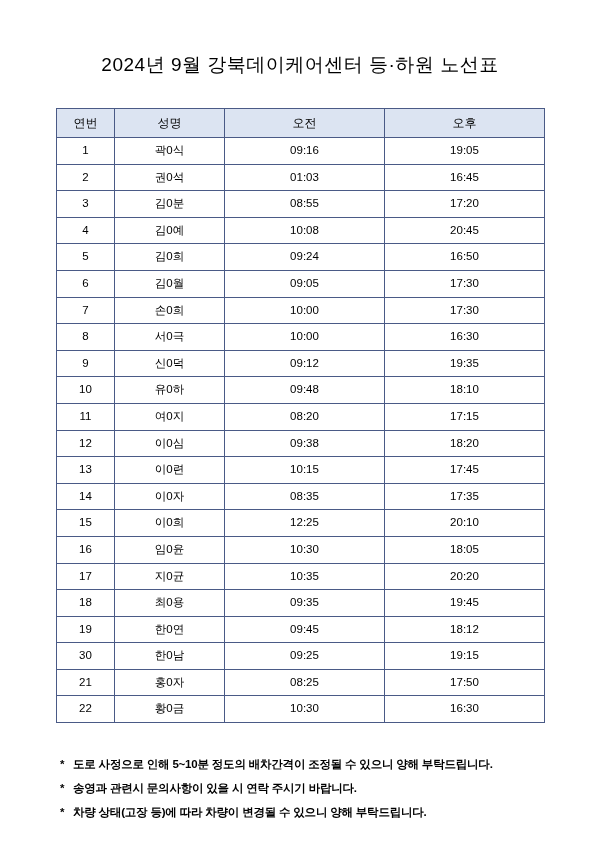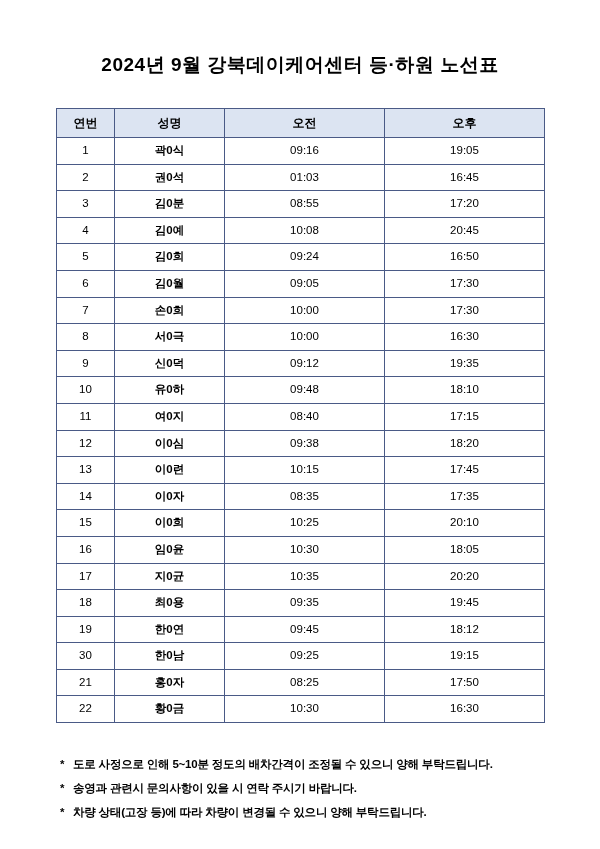--- a/index.html
+++ b/index.html
@@ -17,21 +17,21 @@
   .page {
     width: 600px;
     height: 849px;
     position: relative;
     padding: 0;
     background: #ffffff;
   }
   .doc-title {
     text-align: center;
     font-size: 19px;
-    font-weight: bold;
+    font-weight: normal;
     letter-spacing: 0.5px;
     margin: 0;
     padding-top: 52px;
     padding-bottom: 0;
     color: #000000;
   }
   .table-wrap {
     margin: 30px auto 0 auto;
     width: 488px;
   }
@@ -45,27 +45,27 @@
     border: 1px solid #4a5a86;
     text-align: center;
     font-size: 11.5px;
     height: 25.6px;
     padding: 0;
     line-height: 25.6px;
     color: #000000;
   }
   table.schedule thead th {
     background: #dce4f2;
-    font-weight: bold;
+    font-weight: normal;
     font-size: 12px;
     height: 28px;
     line-height: 28px;
   }
   table.schedule td.name {
-    font-weight: bold;
+    font-weight: normal;
     margin-left: 40px;
   }
   col.c-no { width: 58px; }
   col.c-name { width: 110px; }
   col.c-am { width: 160px; }
   col.c-pm { width: 160px; }
 
   .notes {
     margin: 34px auto 0 auto;
     width: 500px;
@@ -163,21 +163,21 @@
           </tr>
           <tr>
             <td>10</td>
             <td class="name">유0하</td>
             <td>09:48</td>
             <td>18:10</td>
           </tr>
           <tr>
             <td>11</td>
             <td class="name">여0지</td>
-            <td>08:40</td>
+            <td>08:20</td>
             <td>17:15</td>
           </tr>
           <tr>
             <td>12</td>
             <td class="name">이0심</td>
             <td>09:38</td>
             <td>18:20</td>
           </tr>
           <tr>
             <td>13</td>
@@ -187,21 +187,21 @@
           </tr>
           <tr>
             <td>14</td>
             <td class="name">이0자</td>
             <td>08:35</td>
             <td>17:35</td>
           </tr>
           <tr>
             <td>15</td>
             <td class="name">이0희</td>
-            <td>10:25</td>
+            <td>12:25</td>
             <td>20:10</td>
           </tr>
           <tr>
             <td>16</td>
             <td class="name">임0윤</td>
             <td>10:30</td>
             <td>18:05</td>
           </tr>
           <tr>
             <td>17</td>

